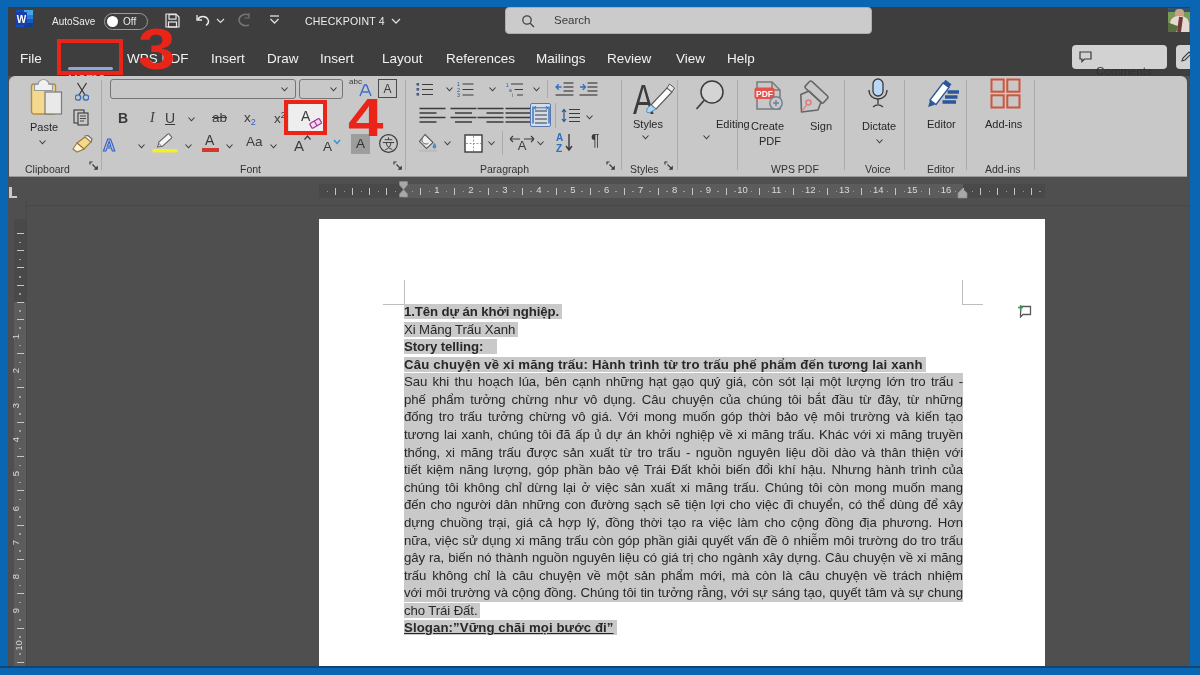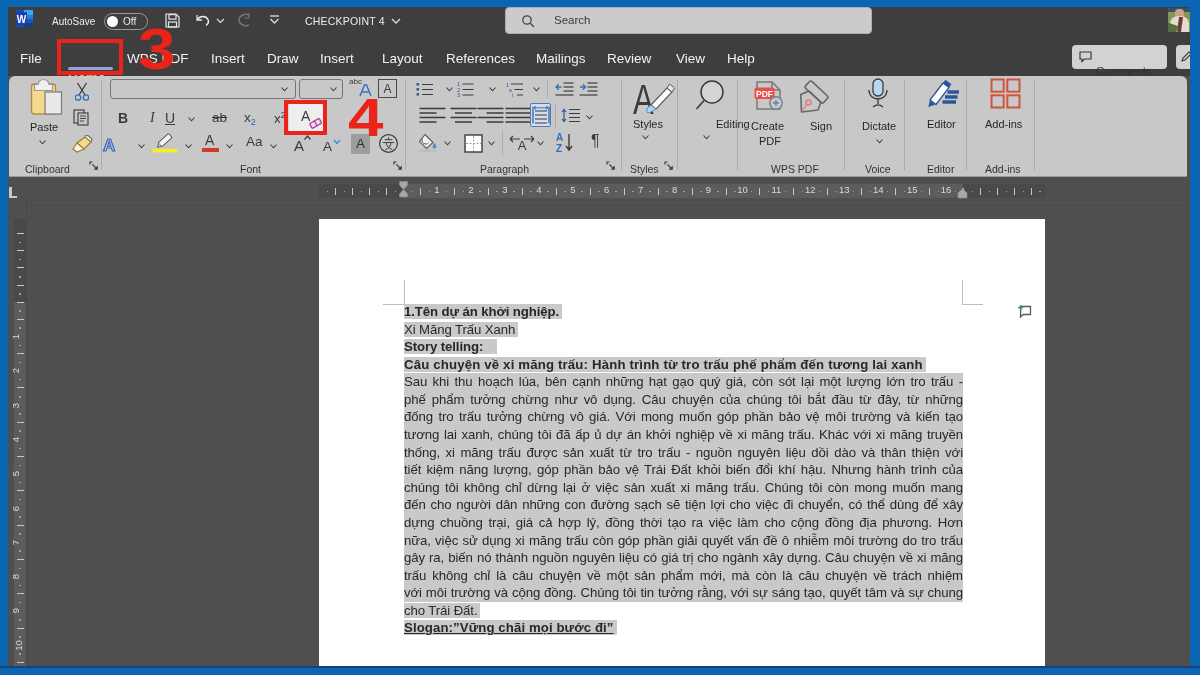--- a/index.html
+++ b/index.html
@@ -619,21 +619,21 @@
         <path d="M4 2.5 h9.5 v8 h-7.5 l-2.5 2.5 v-2.5 z" fill="#fff" stroke="#5a5a5a" stroke-width="1.3"></path>
         <path d="M3.5 1 v5 M1 3.5 h5" stroke="#2e9e5b" stroke-width="1.4"></path>
       </svg>
       <div id="textcol">
 <div class="ln"><span class="hl bb">1.Tên dự án khởi nghiệp.</span></div>
 <div class="ln"><span class="hl">Xi Măng Trấu Xanh</span></div>
 <div class="ln"><span class="hl bb" style="padding-right:14px;">Story telling:</span></div>
 <div class="ln"><span class="hl bb" style="letter-spacing:0.17px;">Câu chuyện về xi măng trấu: Hành trình từ tro trấu phế phẩm đến tương lai xanh</span></div>
 <div class="ln jl">Sau khi thu hoạch lúa, bên cạnh những hạt gạo quý giá, còn sót lại một lượng lớn tro trấu -</div>
 <div class="ln jl">phế phẩm tưởng chừng như vô dụng. Câu chuyện của chúng tôi bắt đầu từ đây, từ những</div>
-<div class="ln jl">đống tro trấu tưởng chừng vô giá. Với mong muốn góp phần bảo vệ môi trường và kiến tạo</div>
+<div class="ln jl">đống tro trấu tưởng chừng vô giá. Với mong muốn góp thời bảo vệ môi trường và kiến tạo</div>
 <div class="ln jl">tương lai xanh, chúng tôi đã ấp ủ dự án khởi nghiệp về xi măng trấu. Khác với xi măng truyền</div>
 <div class="ln jl">thống, xi măng trấu được sản xuất từ tro trấu - nguồn nguyên liệu dồi dào và thân thiện với</div>
 <div class="ln jl">tiết kiệm năng lượng, góp phần bảo vệ Trái Đất khỏi biến đổi khí hậu. Nhưng hành trình của</div>
 <div class="ln jl">chúng tôi không chỉ dừng lại ở việc sản xuất xi măng trấu. Chúng tôi còn mong muốn mang</div>
 <div class="ln jl">đến cho người dân những con đường sạch sẽ tiện lợi cho việc đi chuyển, có thể dùng để xây</div>
 <div class="ln jl">dựng chuồng trại, giá cả hợp lý, đồng thời tạo ra việc làm cho cộng đồng địa phương. Hơn</div>
 <div class="ln jl">nữa, việc sử dụng xi măng trấu còn góp phần giải quyết vấn đề ô nhiễm môi trường do tro trấu</div>
 <div class="ln jl">gây ra, biến nó thành nguồn nguyên liệu có giá trị cho ngành xây dựng. Câu chuyện về xi măng</div>
 <div class="ln jl">trấu không chỉ là câu chuyện về một sản phẩm mới, mà còn là câu chuyện về trách nhiệm</div>
 <div class="ln jl">với môi trường và cộng đồng. Chúng tôi tin tưởng rằng, với sự sáng tạo, quyết tâm và sự chung</div>

